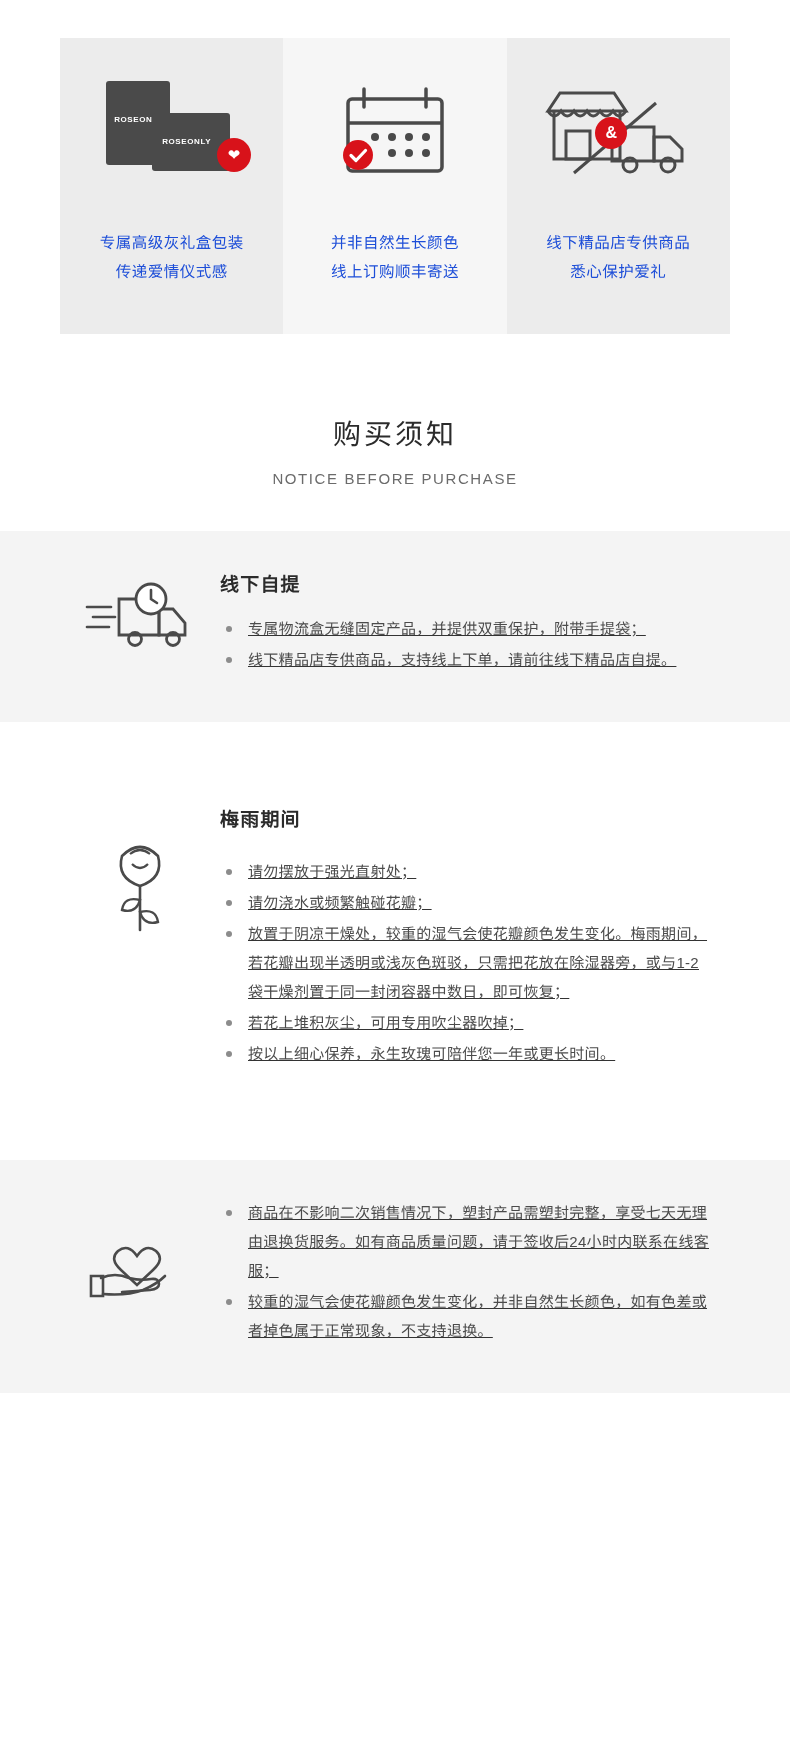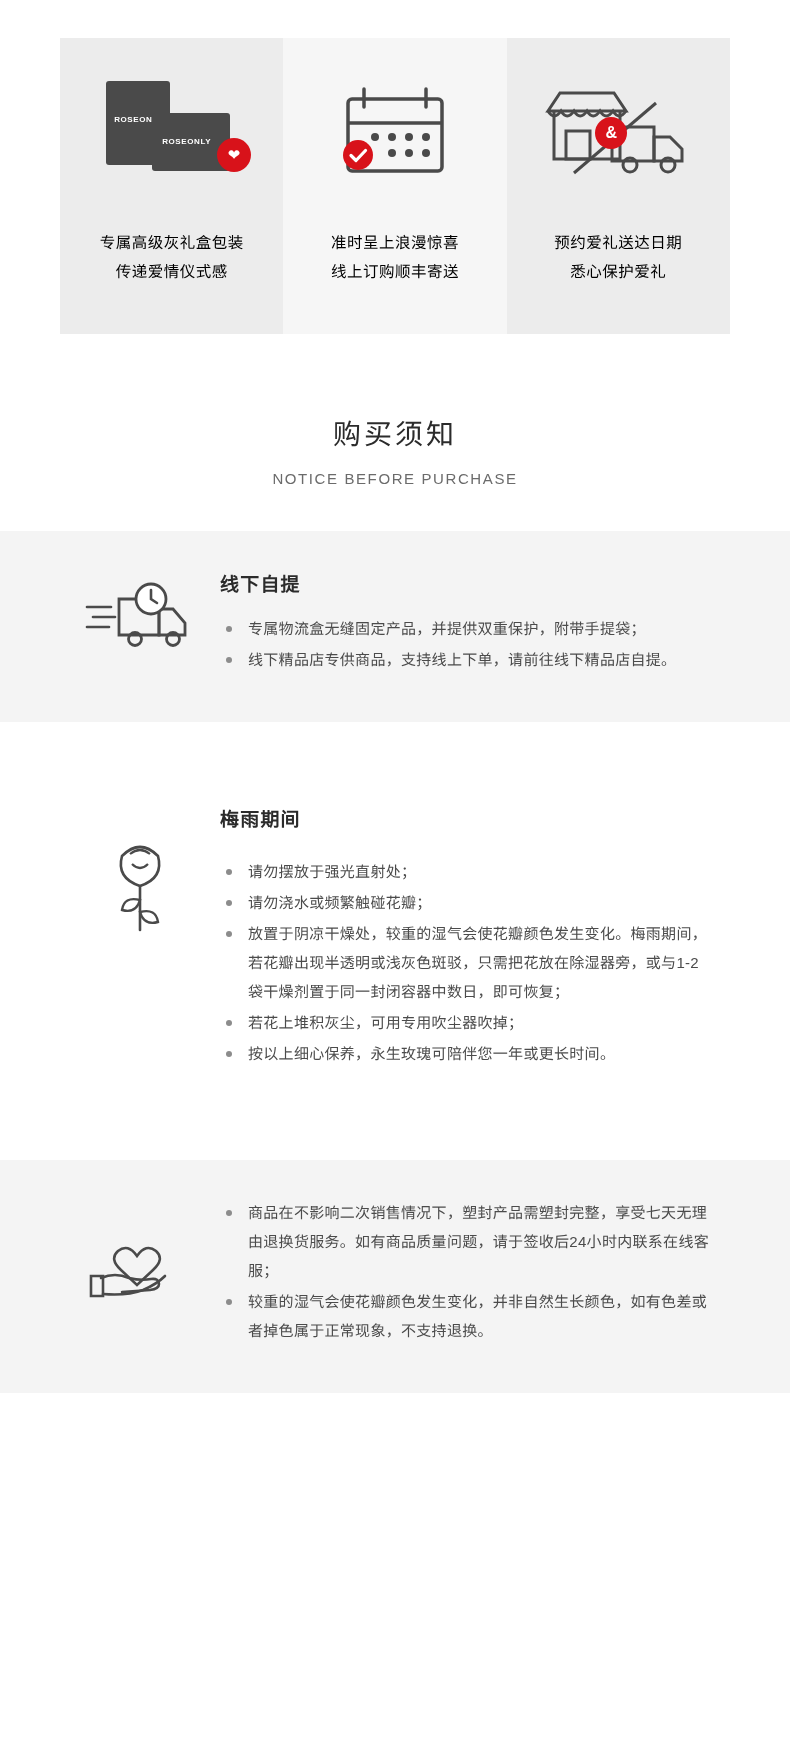--- a/index.html
+++ b/index.html
@@ -45,21 +45,21 @@
     height: 190px;
     width: 100%;
     display: flex;
     align-items: center;
     justify-content: center;
   }
   .feature-text {
     text-align: center;
     font-size: 15.5px;
     line-height: 29px;
-    color: #000000;
+    color: #1d4ed8;
     letter-spacing: 0.5px;
   }
 
   
   .giftbox {
     position: relative;
     width: 175px;
     height: 105px;
   }
   .box-big {
@@ -183,20 +183,21 @@
     font-size: 19px;
     font-weight: bold;
     color: #2b2b2b;
     letter-spacing: 1.2px;
     margin: 0 0 18px 0;
   }
   .bullets {
     list-style: none;
     margin: 0;
     padding: 0;
+    text-decoration: underline;
   }
   .bullets li {
     position: relative;
     padding-left: 28px;
     font-size: 15px;
     line-height: 29px;
     color: #4b4b4b;
     margin-bottom: 2px;
     letter-spacing: 0.3px;
   }
@@ -257,21 +258,21 @@
             <circle cx="96" cy="56" r="4" fill="#4a4a4a"></circle>
             <circle cx="62" cy="72" r="4" fill="#4a4a4a"></circle>
             <circle cx="79" cy="72" r="4" fill="#4a4a4a"></circle>
             <circle cx="96" cy="72" r="4" fill="#4a4a4a"></circle>
             <circle cx="28" cy="74" r="15" fill="#d8121a"></circle>
             <path d="M21 74.5 L26 79.5 L35.5 69.5" stroke="#ffffff" stroke-width="3.2" fill="none" stroke-linecap="round" stroke-linejoin="round"></path>
           </svg>
         </div>
       </div>
       <div class="feature-text">
-        <div>准时呈上浪漫惊喜</div>
+        <div>并非自然生长颜色</div>
         <div>线上订购顺丰寄送</div>
       </div>
     </div>
 
     <div class="feature">
       <div class="feature-art">
         <div class="shoptruck">
           <svg width="160" height="105" viewBox="0 0 160 105" fill="none" xmlns="http://www.w3.org/2000/svg">
 
             <path d="M10 30 L22 12 L76 12 L88 30 Z" stroke="#4a4a4a" stroke-width="3" fill="none"></path>
@@ -282,21 +283,21 @@
             <path d="M74 46 H116 V80 H74 Z" stroke="#4a4a4a" stroke-width="3" fill="none"></path>
             <path d="M116 56 H132 L144 68 V80 H116 Z" stroke="#4a4a4a" stroke-width="3" fill="none"></path>
             <circle cx="92" cy="84" r="7" stroke="#4a4a4a" stroke-width="3" fill="none"></circle>
             <circle cx="130" cy="84" r="7" stroke="#4a4a4a" stroke-width="3" fill="none"></circle>
             <line x1="36" y1="92" x2="118" y2="22" stroke="#4a4a4a" stroke-width="3"></line>
           </svg>
           <div class="amp-badge">&amp;</div>
         </div>
       </div>
       <div class="feature-text">
-        <div>预约爱礼送达日期</div>
+        <div>线下精品店专供商品</div>
         <div>悉心保护爱礼</div>
       </div>
     </div>
 
   </div>
 
   <div class="heading-wrap">
     <h2 class="heading-cn">购买须知</h2>
     <div class="heading-en">NOTICE BEFORE PURCHASE</div>
   </div>

